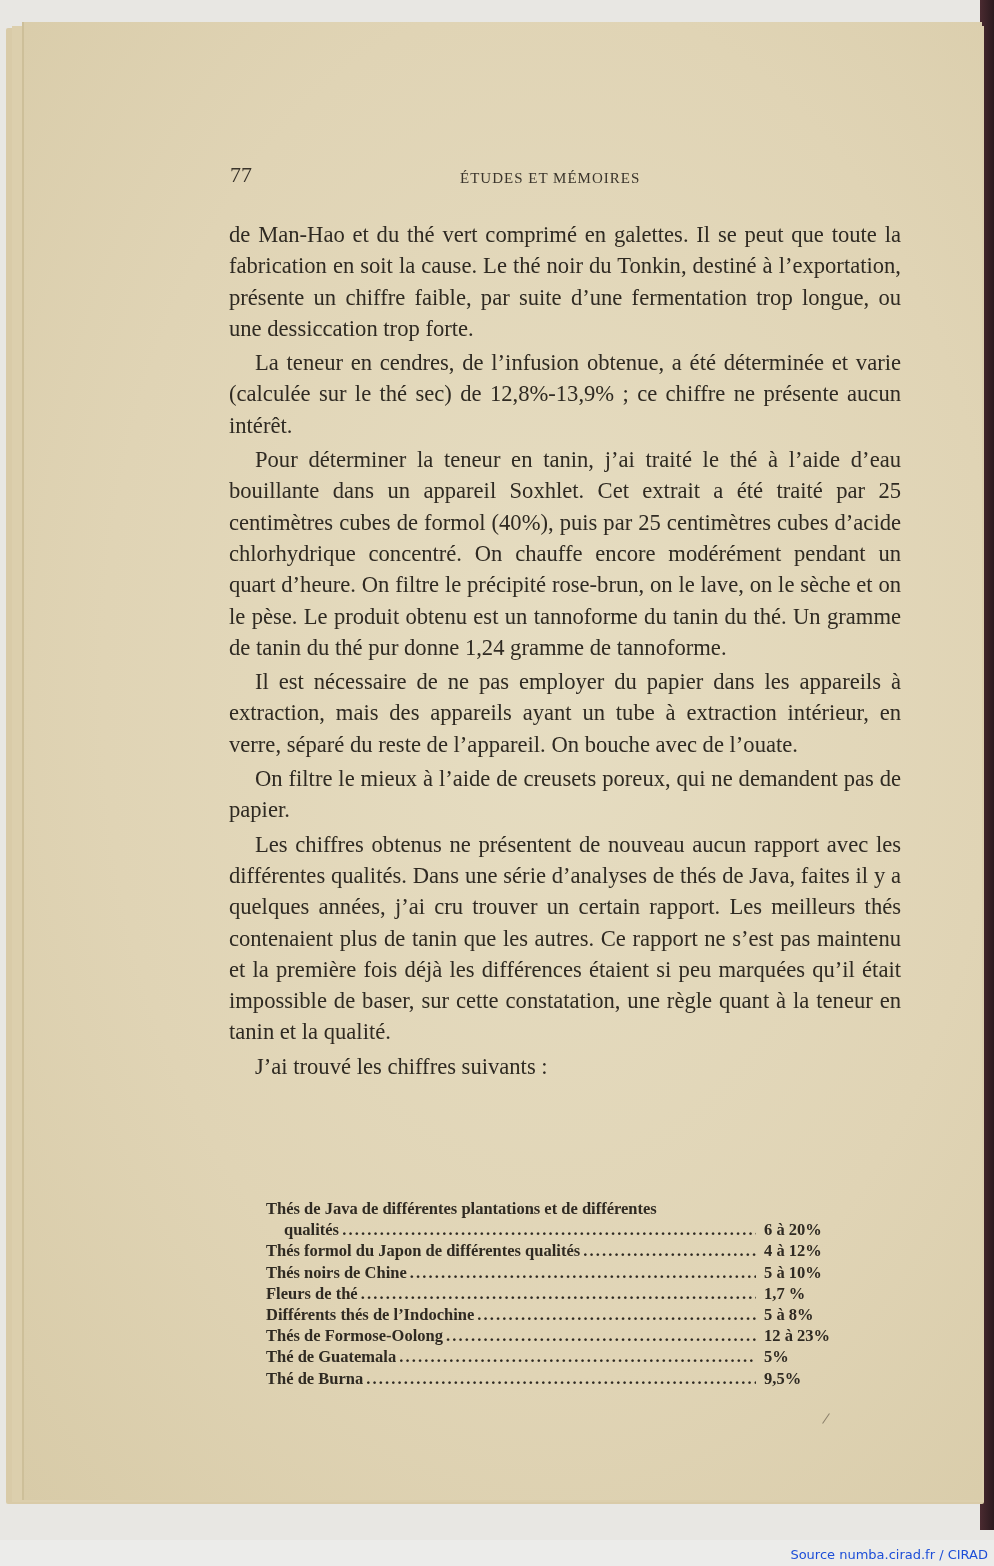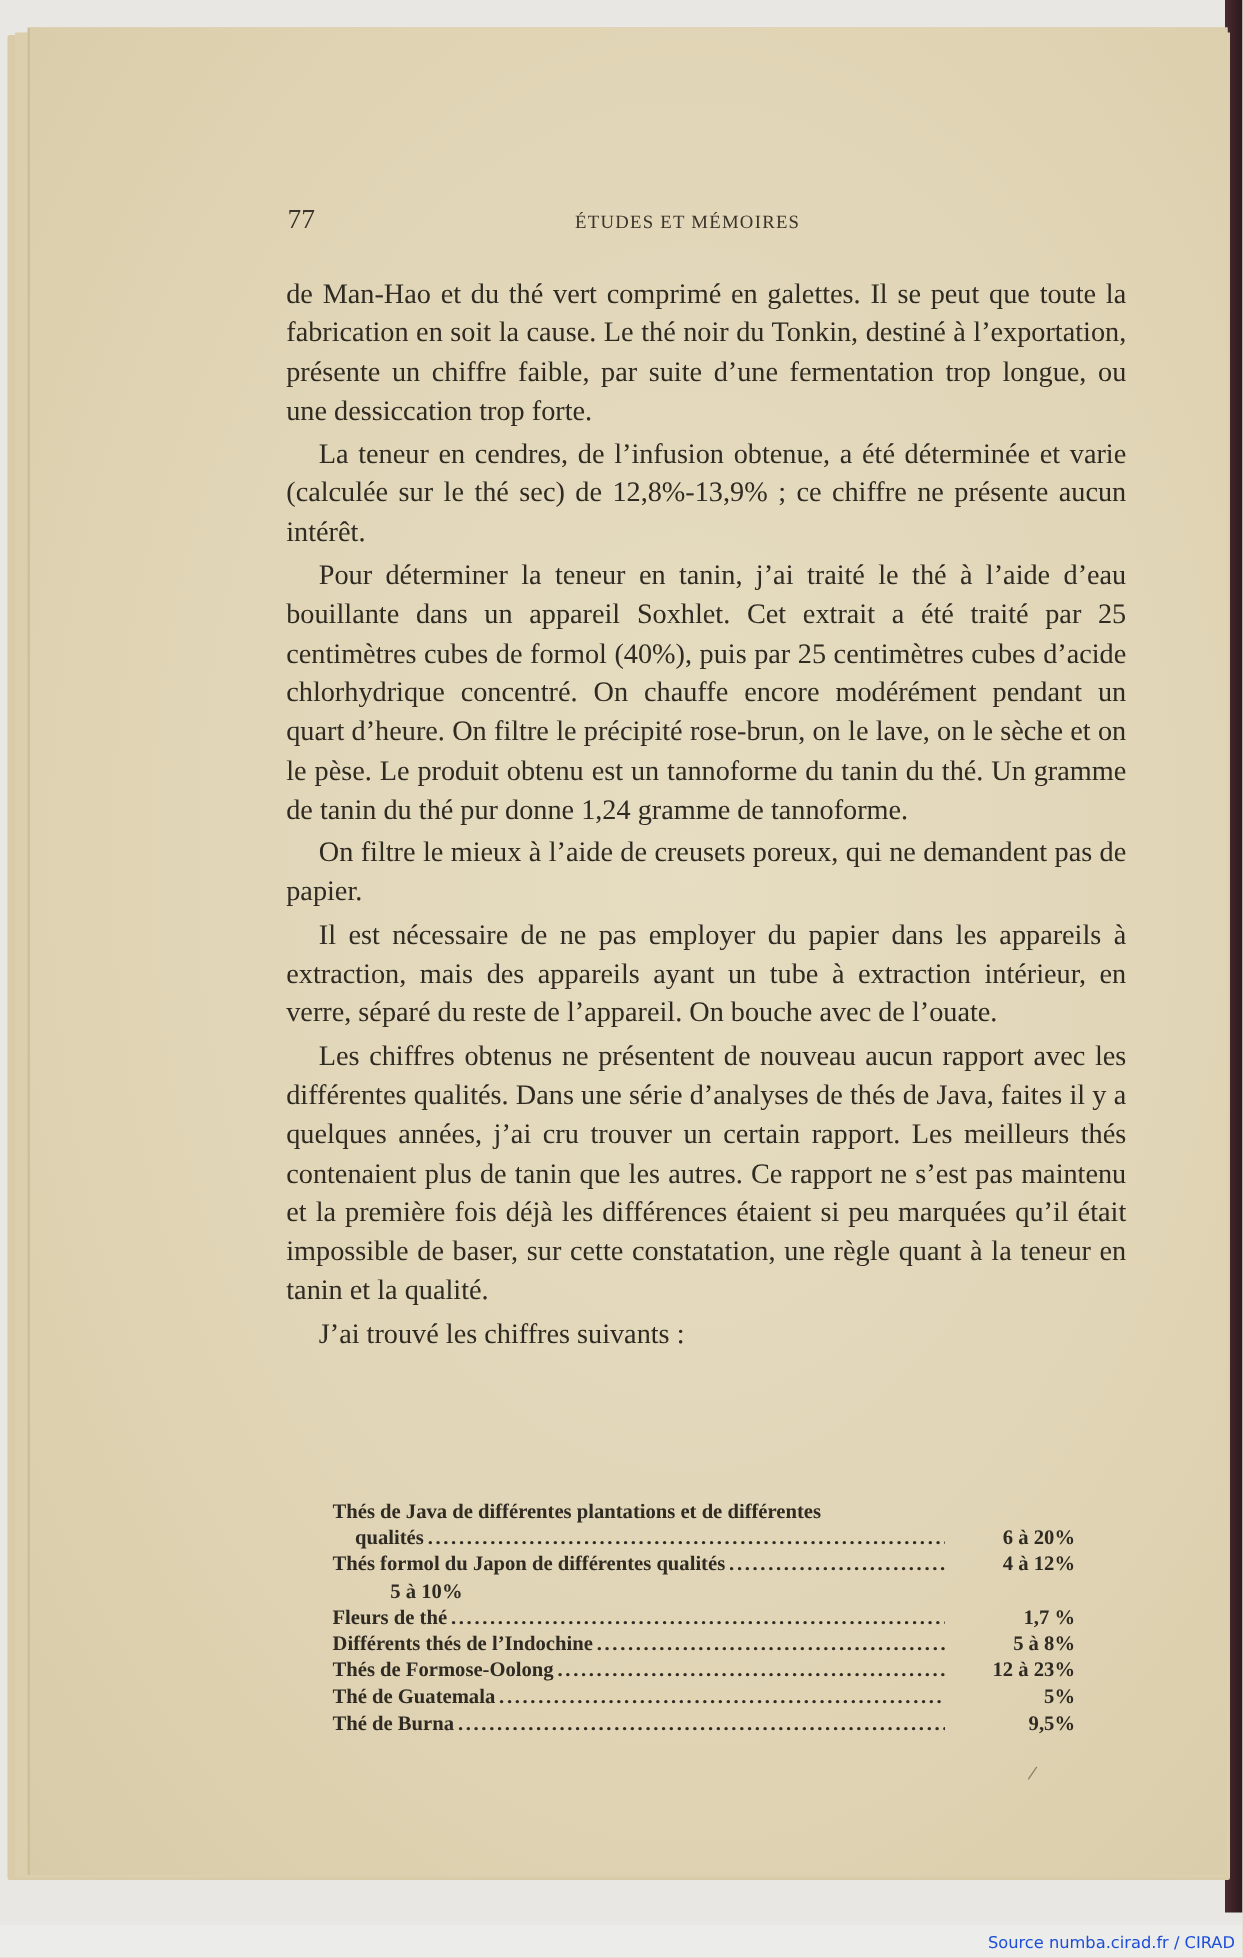--- a/index.html
+++ b/index.html
@@ -53,21 +53,21 @@
       font-family: "Liberation Serif", serif; font-size: 16.5px; line-height: 21.2px;
       color: #2f2a22;
       font-weight: bold;
     }
     .row { display: flex; align-items: baseline; }
     .row .label { white-space: nowrap; overflow: hidden; flex: 1; }
     .row .label::after {
       content: " . . . . . . . . . . . . . . . . . . . . . . . . . . . . . . . . . . . . . . . . . . . . . . . . . . . . . . . . . . . . . . . . . . . . . .";
       letter-spacing: -1px;
     }
-    .row .value { width: 96px; text-align: right; padding-left: 8px; white-space: nowrap; }
+    .row .value { width: 96px; text-align: left; padding-left: 8px; white-space: nowrap; }
     .row.heading .label::after { content: ""; }
     .row.indent .label { padding-left: 18px; }
     .source {
       position: absolute; right: 6px; bottom: 4px;
       font-family: "DejaVu Sans", sans-serif; font-size: 13px; color: #1d4ed8;
     }
     .mark {
       position: absolute; left: 820px; top: 1418px; width: 12px; height: 1px;
       background: #8a7f6a; transform: rotate(-55deg);
     }
@@ -82,39 +82,40 @@
 
 <div class="page"></div>
 
 <div class="page-number">77</div>
 <div class="running-head">ÉTUDES ET MÉMOIRES</div>
 
 <div class="body-text">
   <p class="first">de Man-Hao et du thé vert comprimé en galettes. Il se peut que toute la fabrication en soit la cause. Le thé noir du Tonkin, destiné à l’exportation, présente un chiffre faible, par suite d’une fermentation trop longue, ou une dessiccation trop forte.</p>
   <p>La teneur en cendres, de l’infusion obtenue, a été déterminée et varie (calculée sur le thé sec) de 12,8%-13,9% ; ce chiffre ne présente aucun intérêt.</p>
   <p>Pour déterminer la teneur en tanin, j’ai traité le thé à l’aide d’eau bouillante dans un appareil Soxhlet. Cet extrait a été traité par 25 centimètres cubes de formol (40%), puis par 25 centimètres cubes d’acide chlorhydrique concentré. On chauffe encore modérément pendant un quart d’heure. On filtre le précipité rose-brun, on le lave, on le sèche et on le pèse. Le produit obtenu est un tannoforme du tanin du thé. Un gramme de tanin du thé pur donne 1,24 gramme de tannoforme.</p>
+  <p>Il est nécessaire de ne pas employer du papier dans les appareils à extraction, mais des appareils ayant un tube à extraction intérieur, en verre, séparé du reste de l’appareil. On bouche avec de l’ouate.</p>
   <p>On filtre le mieux à l’aide de creusets poreux, qui ne demandent pas de papier.</p>
-  <p>Il est nécessaire de ne pas employer du papier dans les appareils à extraction, mais des appareils ayant un tube à extraction intérieur, en verre, séparé du reste de l’appareil. On bouche avec de l’ouate.</p>
   <p>Les chiffres obtenus ne présentent de nouveau aucun rapport avec les différentes qualités. Dans une série d’analyses de thés de Java, faites il y a quelques années, j’ai cru trouver un certain rapport. Les meilleurs thés contenaient plus de tanin que les autres. Ce rapport ne s’est pas maintenu et la première fois déjà les différences étaient si peu marquées qu’il était impossible de baser, sur cette constatation, une règle quant à la teneur en tanin et la qualité.</p>
   <p>J’ai trouvé les chiffres suivants :</p>
 </div>
 
 <div class="table">
   <div class="row heading">
     <span class="label">Thés de Java de différentes plantations et de différentes</span>
   </div>
   <div class="row indent">
     <span class="label">qualités</span>
     <span class="value">6 à 20%</span>
   </div>
   <div class="row">
     <span class="label">Thés formol du Japon de différentes qualités</span>
     <span class="value">4 à 12%</span>
   </div>
   <div class="row">
+    <span class="label">Thés noirs de Chine</span>
     <span class="value">5 à 10%</span>
   </div>
   <div class="row">
     <span class="label">Fleurs de thé</span>
     <span class="value">1,7 %</span>
   </div>
   <div class="row">
     <span class="label">Différents thés de l’Indochine</span>
     <span class="value">5 à 8%</span>
   </div>

